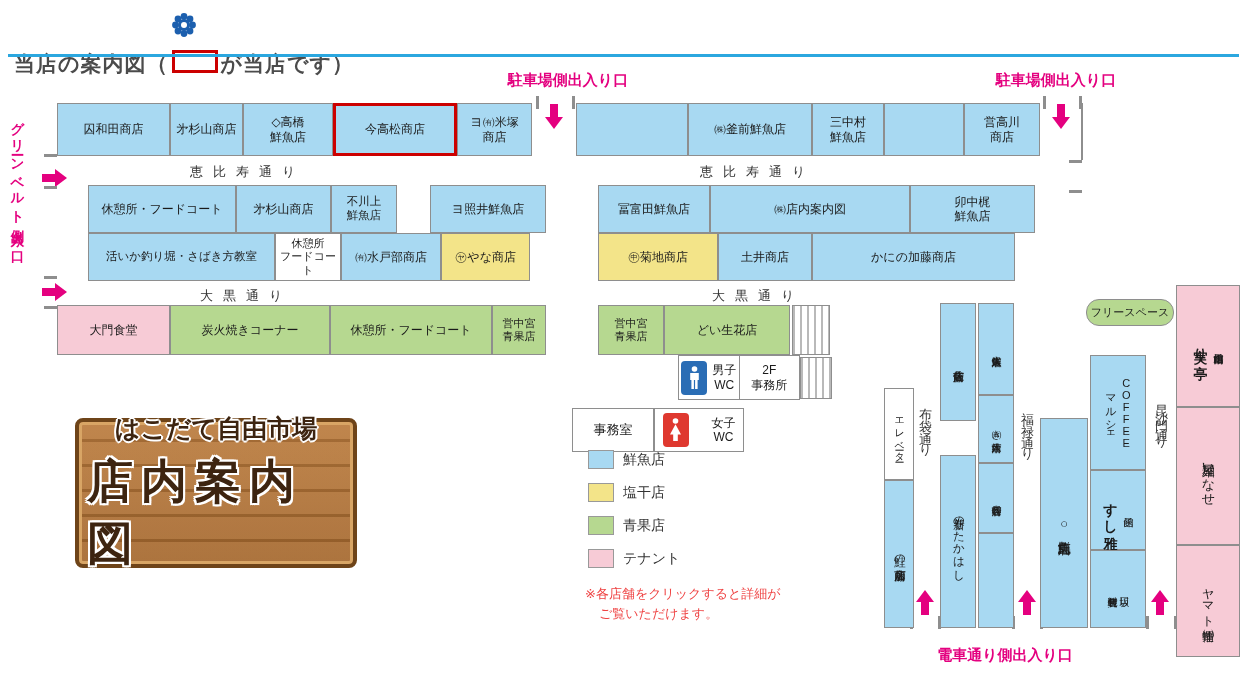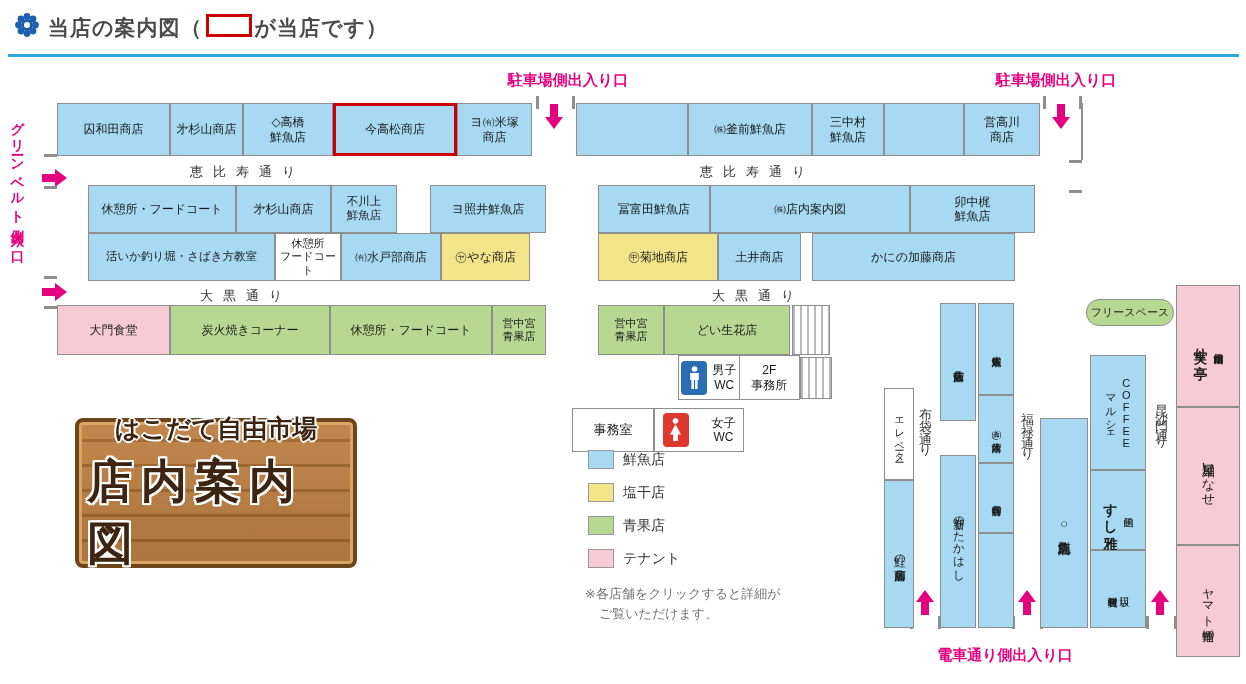--- a/index.html
+++ b/index.html
@@ -3,21 +3,21 @@
 <meta charset="utf-8">
 <style>
   :root{ --pk:#e4007f; --bd:#8e8e8e; }
   html,body{margin:0;padding:0;}
   body{
     width:1246px;height:684px;overflow:hidden;background:#fff;
     font-family:"Liberation Sans","DejaVu Sans",sans-serif;color:#1a1a1a;position:relative;
   }
   .page{position:absolute;inset:0;}
   
-  .hdr{position:absolute;left:14px;top:12px;display:flex;align-items:flex-end;gap:8px;}
+  .hdr{position:absolute;left:14px;top:12px;display:flex;align-items:center;gap:8px;flex-direction:column;}
   .htxt{font-size:21px;font-weight:bold;color:#4b4b4b;letter-spacing:1px;}
   .redbox{display:inline-block;width:40px;height:17px;border:3px solid #cc0000;background:#fff;vertical-align:-2px;margin:0 3px;}
   .divider{position:absolute;left:8px;top:54px;width:1231px;height:3px;background:#2ba7df;}
   
   .box{position:absolute;box-sizing:border-box;border:1px solid var(--bd);
        display:flex;align-items:center;justify-content:center;text-align:center;
        font-size:12px;line-height:1.2;white-space:pre-line;color:#1a1a1a;}
   .f{background:#a8d9f2}.s{background:#f3e489}.v{background:#b6d890}.t{background:#f7cbd6}.w{background:#fff}
   .here{border:3px solid #cc0000;}
   .vert{writing-mode:vertical-rl;}
@@ -51,21 +51,21 @@
   .cell{display:flex;align-items:center;justify-content:center;gap:5px;height:100%;flex:1;}
   .cell+.cell{border-left:1px solid var(--bd);}
   
   .pill{position:absolute;box-sizing:border-box;border:1px solid var(--bd);background:#b6d890;
         border-radius:13px;display:flex;align-items:center;justify-content:center;font-size:11px;}
   
   .legend-row{position:absolute;display:flex;align-items:center;}
   .sw{width:24px;height:17px;border:1px solid #999;margin-right:9px;flex:none;}
   .sw-f{background:#a8d9f2}.sw-s{background:#f3e489}.sw-v{background:#b6d890}.sw-t{background:#f7cbd6}
   .legend-label{font-size:14px;color:#333;}
-  .note{position:absolute;font-size:13px;color:#737373;line-height:1.5;}
+  .note{position:absolute;font-size:13px;color:#ef4444;line-height:1.5;}
   .note .l2{padding-left:14px;}
   
   .logo{position:absolute;left:75px;top:418px;width:282px;height:150px;box-sizing:border-box;
     border:4px solid #6e4419;border-radius:8px;
     background:linear-gradient(#bb7c3e,#a5682e);
     background-image:repeating-linear-gradient(0deg,rgba(255,255,255,.08) 0 22px,rgba(0,0,0,.12) 22px 25px),linear-gradient(#bb7c3e,#a5682e);
     box-shadow:inset 0 0 0 3px #d8a565;
     display:flex;flex-direction:column;align-items:center;justify-content:center;gap:6px;}
   .logo .l1{font-size:25px;font-weight:bold;color:#3d2410;
     text-shadow:-2px 0 #fff,2px 0 #fff,0 -2px #fff,0 2px #fff,-1px -1px #fff,1px 1px #fff,1px -1px #fff,-1px 1px #fff;}
@@ -177,21 +177,21 @@
   <div class="box f" style="left:710px;top:185px;width:200px;height:48px;">㈱店内案内図</div>
   <div class="box f" style="left:910px;top:185px;width:125px;height:48px;">卯中梶
 鮮魚店</div>
 
   <div class="box f small115" style="left:88px;top:233px;width:187px;height:48px;">活いか釣り堀・さばき方教室</div>
   <div class="box w small11" style="left:275px;top:233px;width:66px;height:48px;">休憩所
 フードコート</div>
   <div class="box f" style="left:341px;top:233px;width:100px;height:48px;">㈲水戸部商店</div>
   <div class="box s" style="left:441px;top:233px;width:89px;height:48px;">㋳やな商店</div>
   <div class="box s" style="left:598px;top:233px;width:120px;height:48px;">㊥菊地商店</div>
-  <div class="box f" style="left:718px;top:233px;width:83px;height:48px;">土井商店</div>
+  <div class="box f" style="left:718px;top:233px;width:94px;height:48px;">土井商店</div>
   <div class="box f" style="left:812px;top:233px;width:203px;height:48px;">かにの加藤商店</div>
 
   <div class="street-h" style="left:200px;top:287px;">大黒通り</div>
   <div class="street-h" style="left:712px;top:287px;">大黒通り</div>
 
   <div class="box t" style="left:57px;top:305px;width:113px;height:50px;">大門食堂</div>
   <div class="box v" style="left:170px;top:305px;width:160px;height:50px;">炭火焼きコーナー</div>
   <div class="box v" style="left:330px;top:305px;width:162px;height:50px;">休憩所・フードコート</div>
   <div class="box v small11" style="left:492px;top:305px;width:54px;height:50px;">営中宮
 青果店</div>

